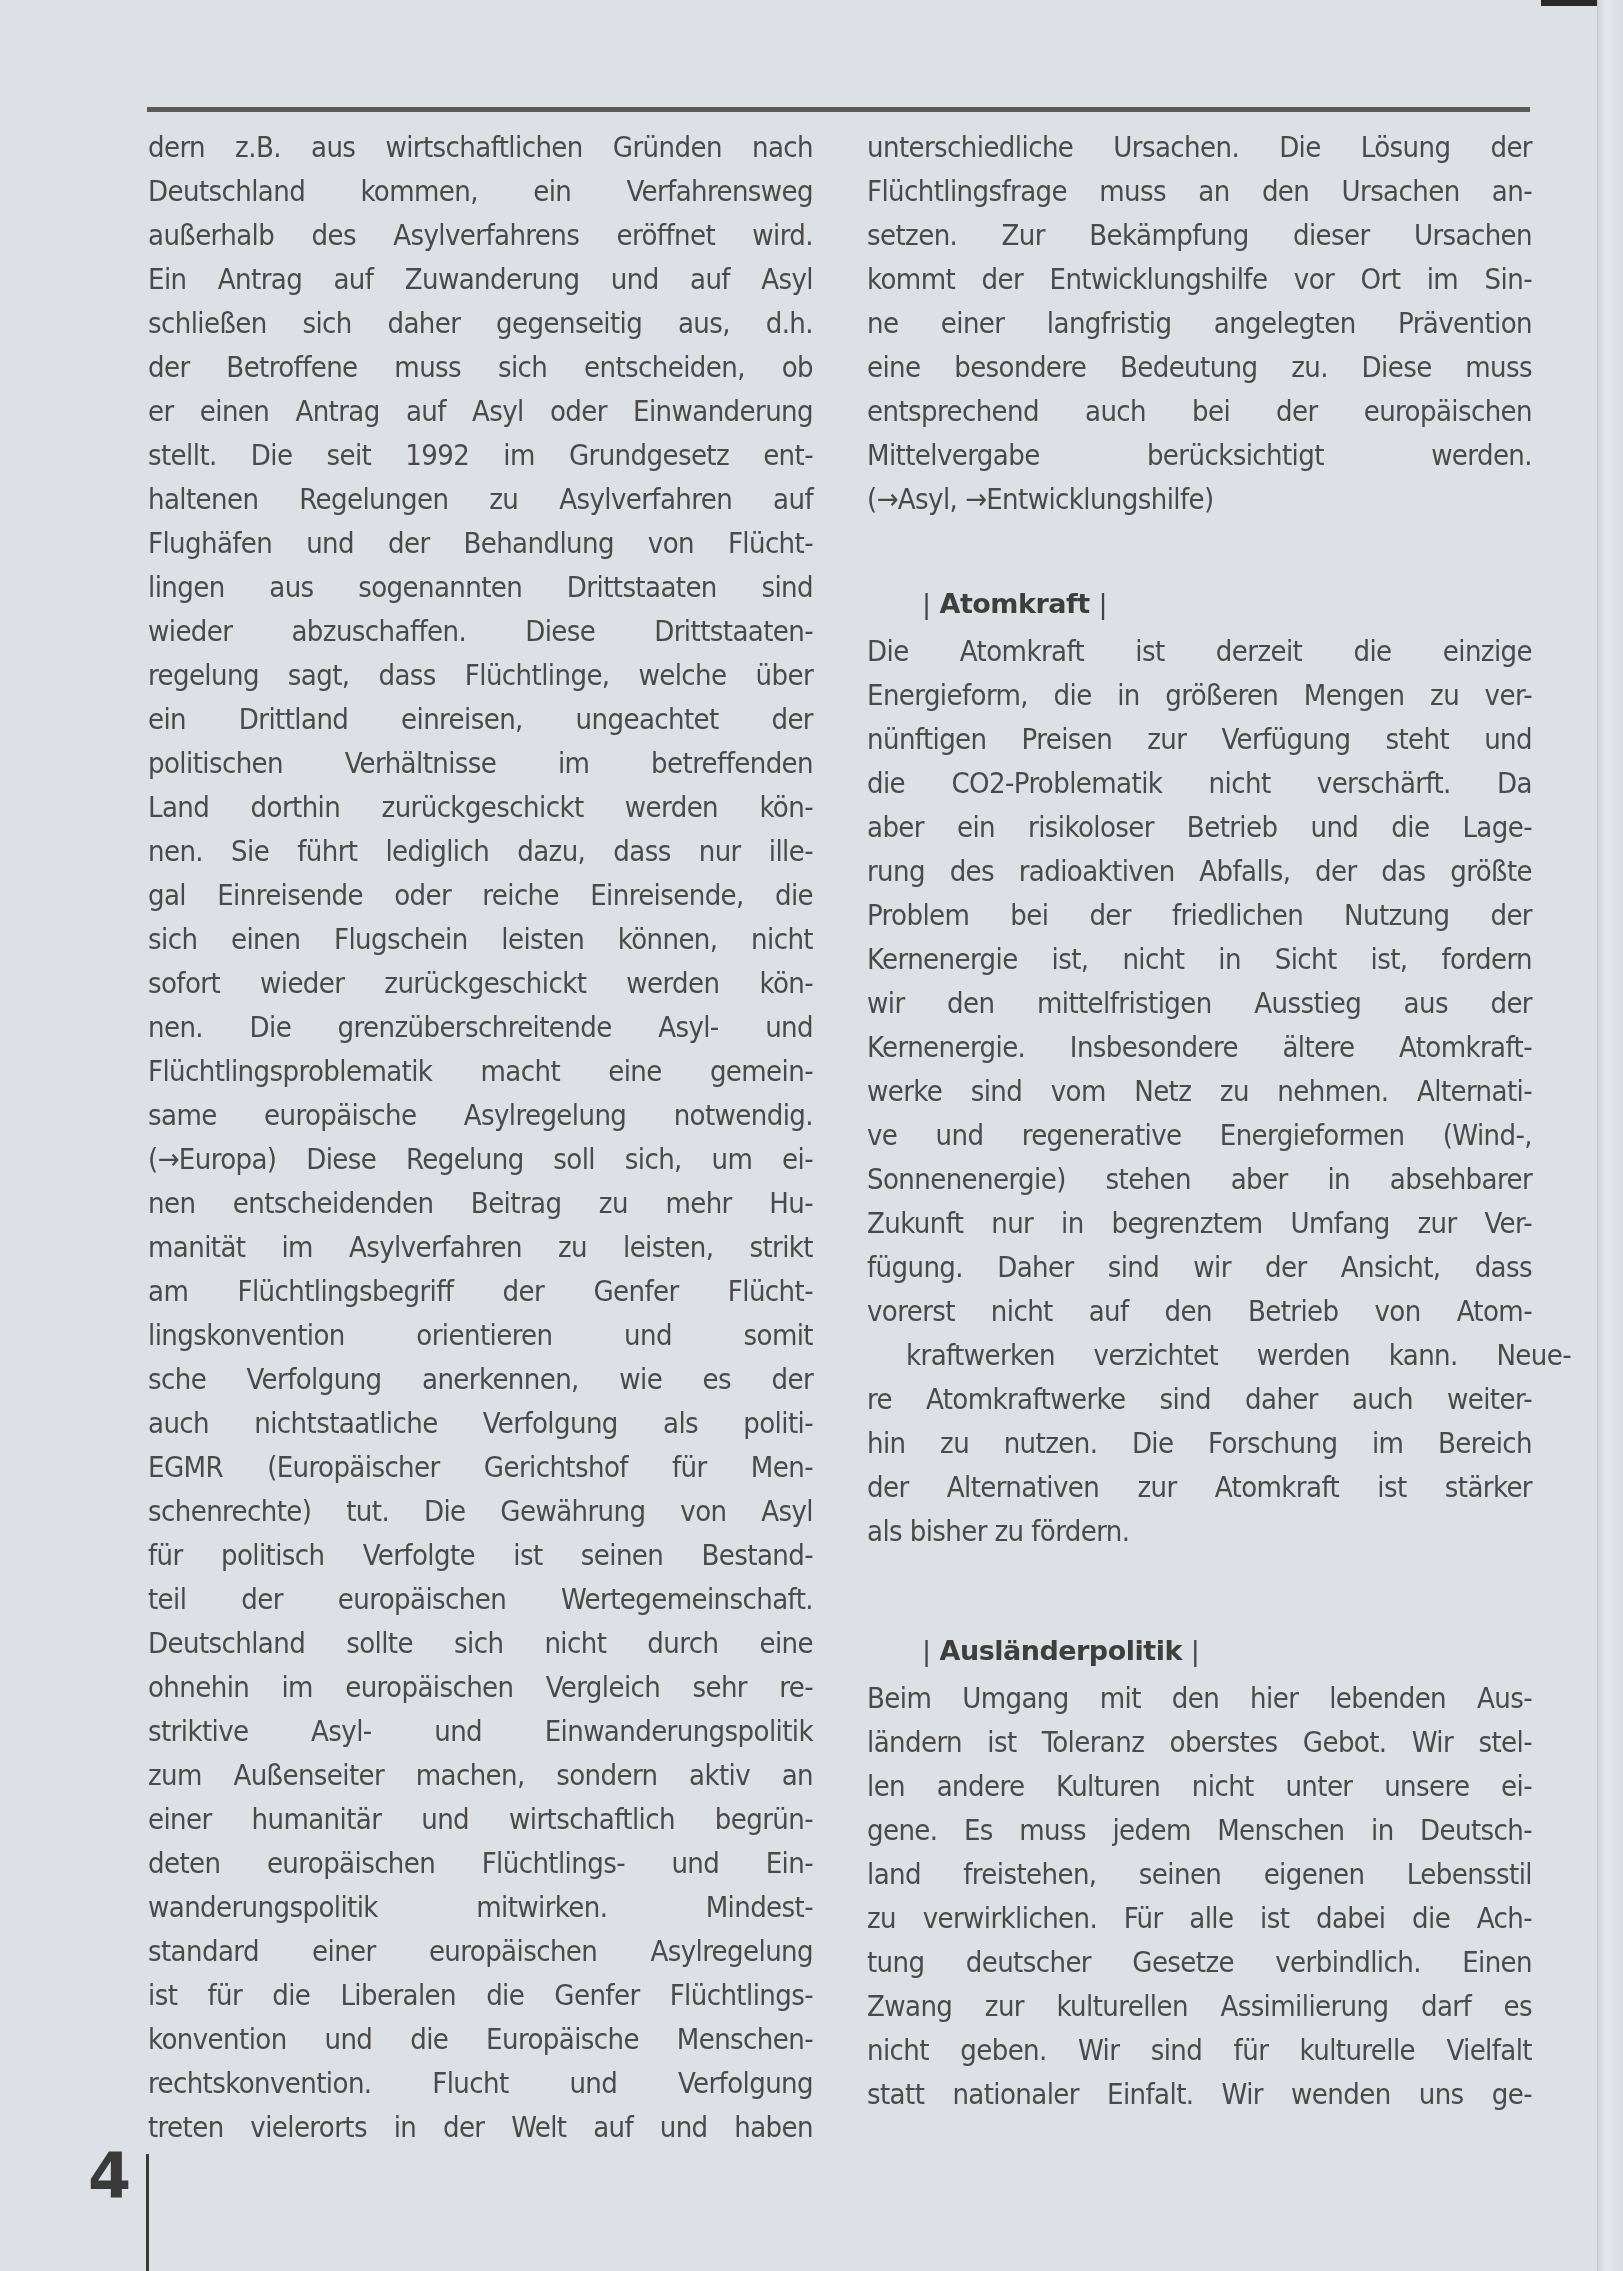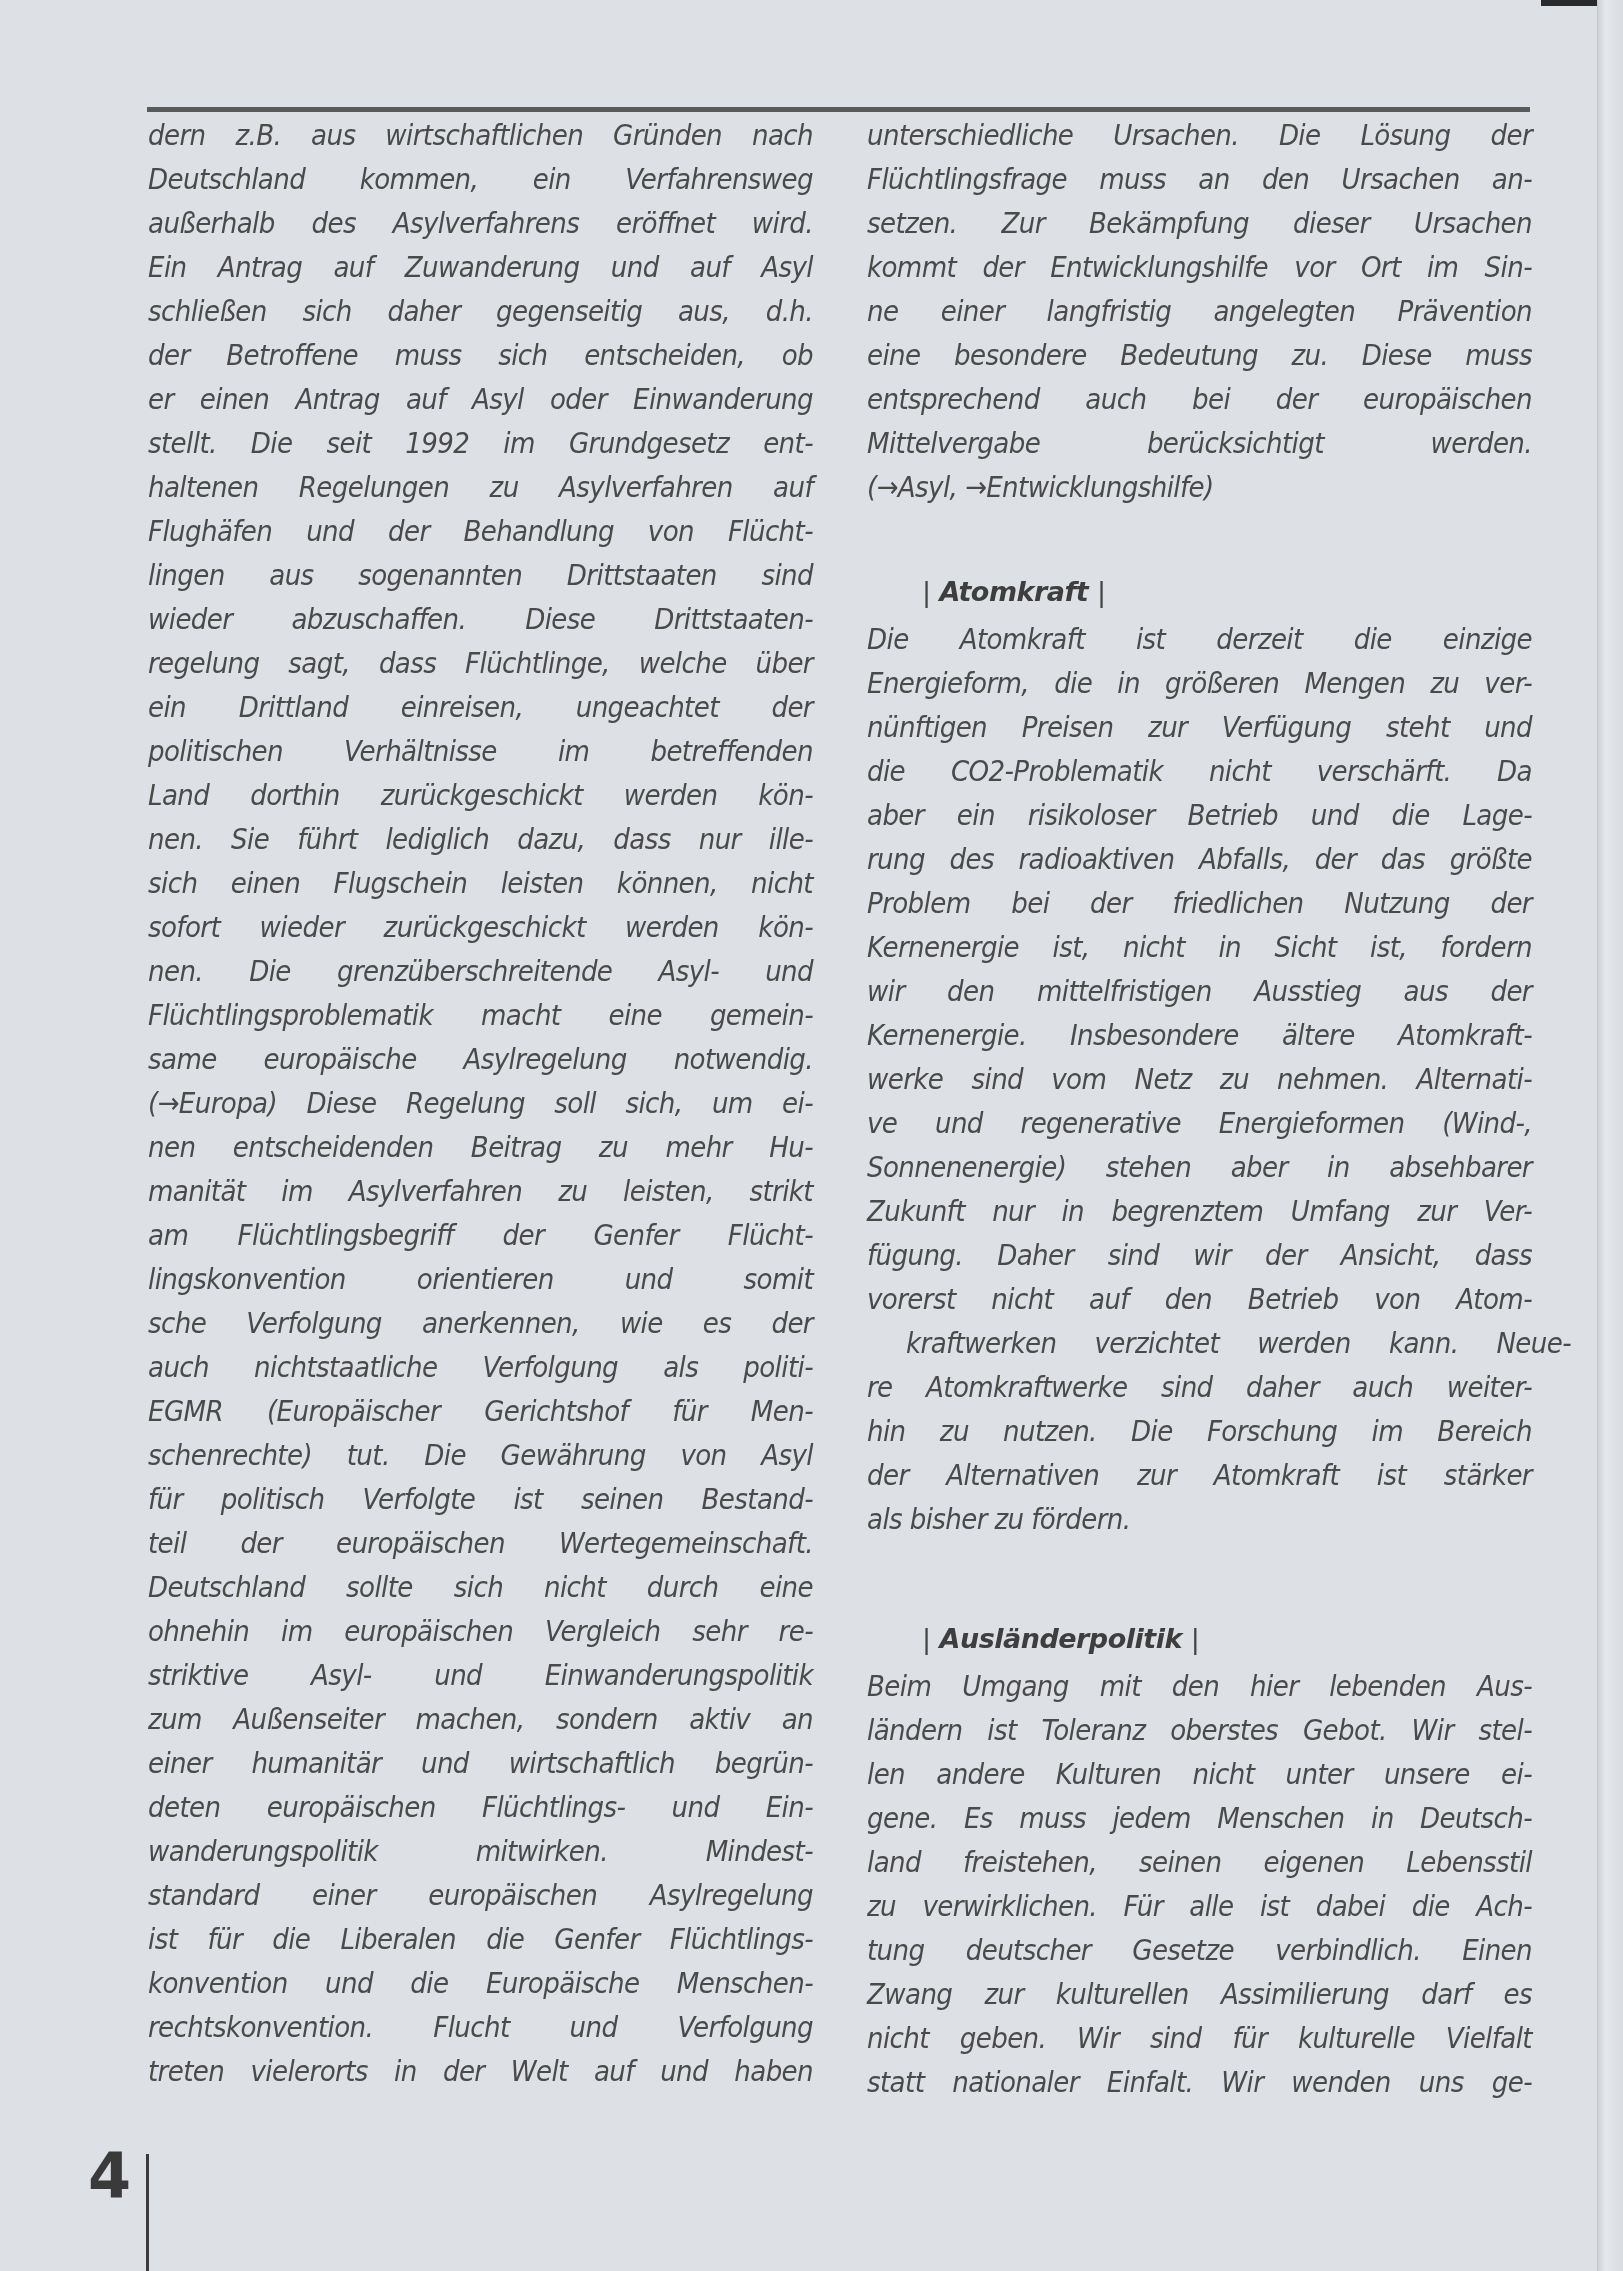--- a/index.html
+++ b/index.html
@@ -15,21 +15,21 @@
     border-left: 0.9px solid #c4c8cd;
   }
   .top-shadow {
     position: absolute; top: 0; right: 0; width: 83px; height: 5.5px; background: #2a2a2a;
   }
   .top-rule {
     position: absolute; left: 147px; top: 107px; width: 1383px; height: 4.6px;
     background: #5a5a5a;
   }
   .column {
-    position: absolute; top: 113px; width: 665px; font-style: italic;
+    position: absolute; top: 125px; width: 665px;
   }
   .col-left { left: 148px; }
   .col-right { left: 867px; }
   .line {
     display: block; height: 44px; line-height: 44px;
     font-size: 29px; white-space: nowrap;
     text-align: justify; text-align-last: justify;
     letter-spacing: -0.6px;
     font-family: "DejaVu Sans Condensed", "DejaVu Sans", sans-serif;
     font-stretch: condensed;
@@ -72,20 +72,21 @@
     <span class="line" style="width: 665px;">stellt. Die seit 1992 im Grundgesetz ent-</span>
     <span class="line" style="width: 665px;">haltenen Regelungen zu Asylverfahren auf</span>
     <span class="line" style="width: 665px;">Flughäfen und der Behandlung von Flücht-</span>
     <span class="line" style="width: 665px;">lingen aus sogenannten Drittstaaten sind</span>
     <span class="line" style="width: 665px;">wieder abzuschaffen. Diese Drittstaaten-</span>
     <span class="line" style="width: 665px;">regelung sagt, dass Flüchtlinge, welche über</span>
     <span class="line" style="width: 665px;">ein Drittland einreisen, ungeachtet der</span>
     <span class="line" style="width: 665px;">politischen Verhältnisse im betreffenden</span>
     <span class="line" style="width: 665px;">Land dorthin zurückgeschickt werden kön-</span>
     <span class="line" style="width: 665px;">nen. Sie führt lediglich dazu, dass nur ille-</span>
+    <span class="line" style="width: 665px;">gal Einreisende oder reiche Einreisende, die</span>
     <span class="line" style="width: 665px;">sich einen Flugschein leisten können, nicht</span>
     <span class="line" style="width: 665px;">sofort wieder zurückgeschickt werden kön-</span>
     <span class="line" style="width: 665px;">nen. Die grenzüberschreitende Asyl- und</span>
     <span class="line" style="width: 665px;">Flüchtlingsproblematik macht eine gemein-</span>
     <span class="line" style="width: 665px;">same europäische Asylregelung notwendig.</span>
     <span class="line" style="width: 665px;">(→Europa) Diese Regelung soll sich, um ei-</span>
     <span class="line" style="width: 665px;">nen entscheidenden Beitrag zu mehr Hu-</span>
     <span class="line" style="width: 665px;">manität im Asylverfahren zu leisten, strikt</span>
     <span class="line" style="width: 665px;">am Flüchtlingsbegriff der Genfer Flücht-</span>
     <span class="line" style="width: 665px;">lingskonvention orientieren und somit</span>

